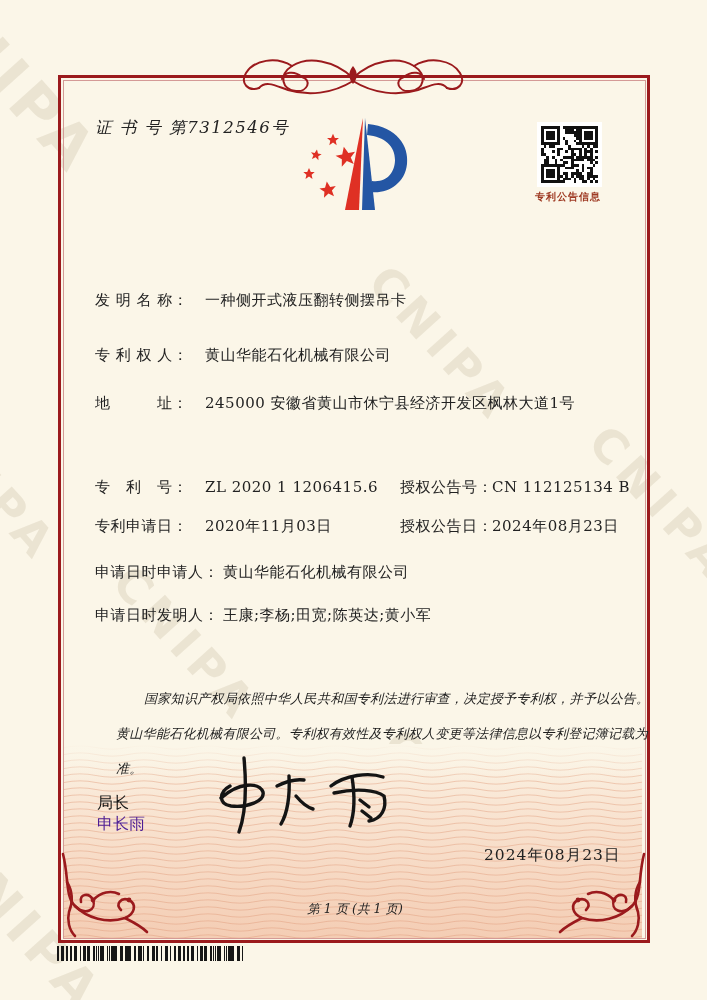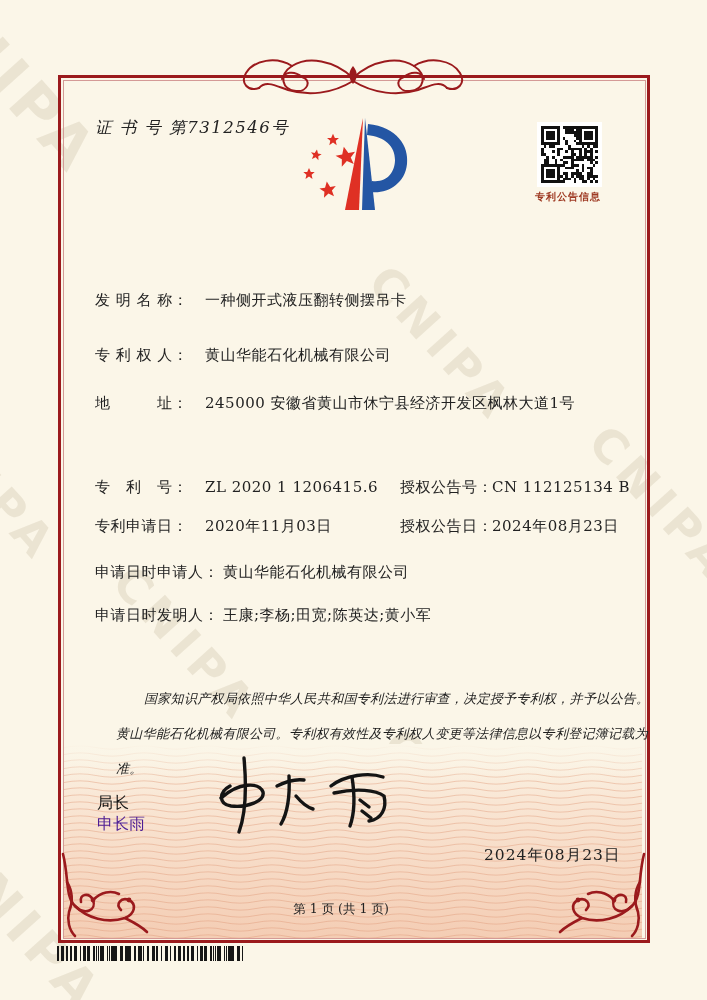--- a/index.html
+++ b/index.html
@@ -35,21 +35,21 @@
   .fvalue{letter-spacing:0.5px;margin-top:28px;}
   .col2{position:absolute; left:305px; top:0;}
   .col2 .flabel{width:92px;}
   .statement{position:absolute; left:84px; top:681px; width:552px;
     font-size:13px; line-height:35px; letter-spacing:0.3px; font-style:italic; color:#1c1c1c;margin-left:32px;}
   .statement .l1{text-indent:28px;}
   .sigtitle{position:absolute; left:97px; top:793px; font-size:16px; color:#111;}
   .signame{position:absolute; left:97px; top:814px; font-size:16px; color:#4c1d95;}
   .sig{position:absolute; left:185px; top:752px;}
   .gdate{position:absolute; left:484px; top:845px; font-size:15.5px; letter-spacing:1px;}
-  .pageno{position:absolute; left:46px; top:901px; width:590px; text-align:center; font-size:12.5px;}
+  .pageno{position:absolute; left:60px; top:901px; width:590px; text-align:center; font-size:12.5px;font-style:italic;}
   .barcode{position:absolute; left:57px; top:946px; width:186px; height:15px;
     background:
       repeating-linear-gradient(90deg,#161616 0 2px,transparent 2px 5px,#161616 5px 6px,transparent 6px 9px),
       repeating-linear-gradient(90deg,#161616 0 1px,transparent 1px 4px,#161616 4px 7px,transparent 7px 13px);
   }
   .ornament-top{position:absolute; left:228px; top:48px;}
   .flourish-bl{position:absolute; left:59px; top:852px;}
   .flourish-br{position:absolute; left:558px; top:852px; transform:scaleX(-1);}
 </style>
 </head>

